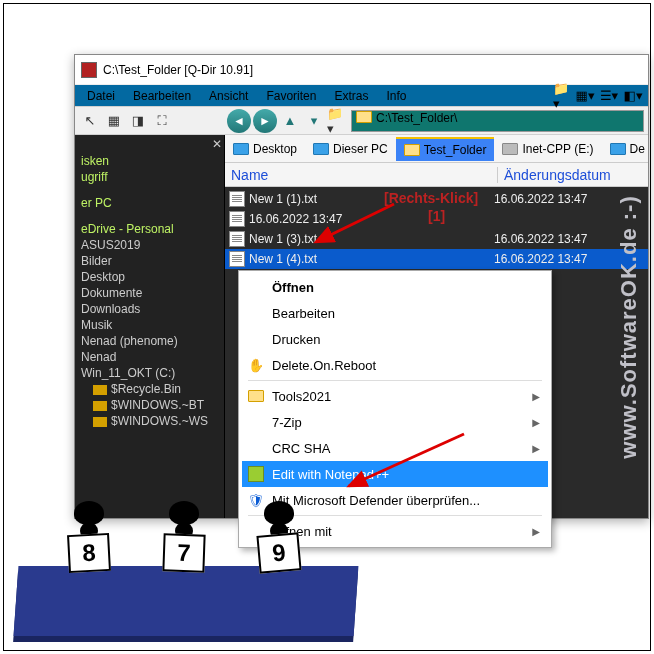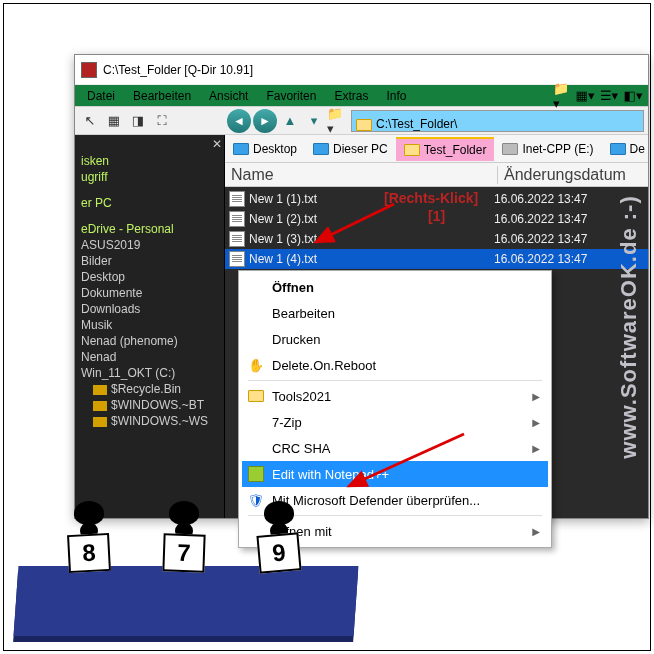--- a/index.html
+++ b/index.html
@@ -6,49 +6,49 @@
 body { width: 654px; height: 654px; background: #fff; position: relative; overflow: hidden; }
 
 .stage { position: absolute; left: 3px; top: 3px; width: 648px; height: 648px; border: 1px solid #000; background: #fff; }
 
 
 .window { position: absolute; left: 70px; top: 50px; width: 575px; height: 465px; border: 1px solid #888; background: #fff; box-shadow: 0 3px 10px rgba(0,0,0,0.3); overflow: hidden; }
 .titlebar { height: 30px; background: #fff; display: flex; align-items: center; padding: 0 6px; border-bottom: 1px solid #eee; }
 .title-icon { width: 16px; height: 16px; background: #b22222; border: 1px solid #666; margin-right: 6px; }
 .title-text { font-size: 12px; color: #000; }
 
-.menubar { height: 22px; background: #15803d; display: flex; align-items: center; padding: 0 4px; font-size: 12px; gap: 2px; border-bottom: 1px solid #d0d0d0; }
+.menubar { height: 22px; background: #0369a1; display: flex; align-items: center; padding: 0 4px; font-size: 12px; gap: 2px; border-bottom: 1px solid #d0d0d0; }
 .menubar span { padding: 2px 8px; cursor: default; }
 .menubar .spacer { flex: 1; }
 .menu-icon { width: 22px; height: 18px; display: inline-flex; align-items: center; justify-content: center; font-size: 13px; }
 
 .toolbar { height: 28px; background: #f0f0f0; display: flex; align-items: center; padding: 0 4px; border-bottom: 1px solid #d0d0d0; font-size: 12px; }
 .tb-left { width: 148px; display: flex; gap: 2px; }
 .tb-right { flex: 1; display: flex; align-items: center; gap: 2px; }
 .tb-btn { width: 22px; height: 22px; display: inline-flex; align-items: center; justify-content: center; font-size: 13px; color: #333; }
 .nav-btn { width: 24px; height: 24px; border-radius: 50%; background: linear-gradient(#4aa, #277); color: #fff; display: inline-flex; align-items: center; justify-content: center; font-size: 12px; }
-.path-box { flex: 1; height: 22px; border: 1px solid #999; background: #7dd3fc; display: flex; align-items: flex-end; padding: 0 4px; gap: 4px; overflow: hidden; }
+.path-box { flex: 1; height: 22px; border: 1px solid #999; background: #0f766e; display: flex; align-items: flex-start; padding: 0 4px; gap: 4px; overflow: hidden; }
 .folder-icon-sm { width: 16px; height: 12px; background: #ffe08a; border: 1px solid #d4a000; border-radius: 1px; }
 
 .body-split { display: flex; height: calc(100% - 30px - 22px - 28px); }
 .tree { width: 150px; background: #222; color: #ccc; font-size: 12px; overflow: hidden; border-right: 1px solid #000; position: relative; }
 .tree-close { position: absolute; right: 2px; top: 2px; color: #ccc; font-size: 12px; }
 .tree-body { padding: 18px 4px 4px 4px; }
 .tree-body div { padding: 1px 2px; white-space: nowrap; overflow: hidden; text-overflow: clip; }
 .tree-dim { color: #bef264; }
 .tree-folder::before { content: ""; display: inline-block; width: 14px; height: 10px; background: #d4a000; margin-right: 4px; vertical-align: middle; }
 
 .pane { flex: 1; background: #2a2a2a; color: #eee; display: flex; flex-direction: column; overflow: hidden; }
 .tabs { height: 28px; background: #f5f5f5; display: flex; align-items: center; font-size: 12px; border-bottom: 1px solid #ccc; }
 .tab { padding: 4px 8px; display: flex; align-items: center; gap: 4px; color: #000; white-space: nowrap; }
-.tab.active { background: #f9a8d4; border-top: 2px solid #f3c000; }
+.tab.active { background: #3b82f6; border-top: 2px solid #f3c000; }
 .monitor-icon-sm { width: 16px; height: 12px; background: #3aa1e8; border: 1px solid #2077b3; border-radius: 1px; }
 .drive-icon-sm { width: 16px; height: 12px; background: #bbb; border: 1px solid #888; border-radius: 1px; }
 
-.list-head { height: 24px; background: #f5f5f5; display: flex; align-items: center; font-size: 16px; color: #404040; border-bottom: 1px solid #ccc; }
+.list-head { height: 24px; background: #f5f5f5; display: flex; align-items: center; font-size: 14px; color: #1d4ed8; border-bottom: 1px solid #ccc; }
 .list-head .col-name { flex: 1; padding: 0 6px; border-right: 1px solid #ccc; }
 .list-head .col-date { width: 150px; padding: 0 6px; }
 
 .files { flex: 1; font-size: 12px; padding-top: 2px; }
 .file-row { display: flex; align-items: center; height: 20px; padding: 0 4px; }
 .file-row.sel { background: #0a5bcc; }
 .file-icon { width: 16px; height: 16px; background: #fff; border: 1px solid #888; margin-right: 4px; position: relative; }
 .file-icon::after { content: ""; position: absolute; left: 2px; top: 3px; width: 10px; height: 1px; background: #888; box-shadow: 0 2px 0 #888, 0 4px 0 #888, 0 6px 0 #888; }
 .file-name { flex: 1; }
 .file-date { width: 150px; }
@@ -175,21 +175,20 @@
           <div class="col-date">Änderungsdatum</div>
         </div>
         <div class="files" id="files">
             <div class="file-row">
               <span class="file-icon"></span>
               <span class="file-name">New 1 (1).txt</span>
               <span class="file-date">16.06.2022 13:47</span>
             </div>
             <div class="file-row">
               <span class="file-icon"></span>
-              <span class="file-name">New 1 (2).txt</span>
               <span class="file-date">16.06.2022 13:47</span>
             </div>
             <div class="file-row">
               <span class="file-icon"></span>
               <span class="file-name">New 1 (3).txt</span>
               <span class="file-date">16.06.2022 13:47</span>
             </div>
             <div class="file-row sel">
               <span class="file-icon"></span>
               <span class="file-name">New 1 (4).txt</span>

